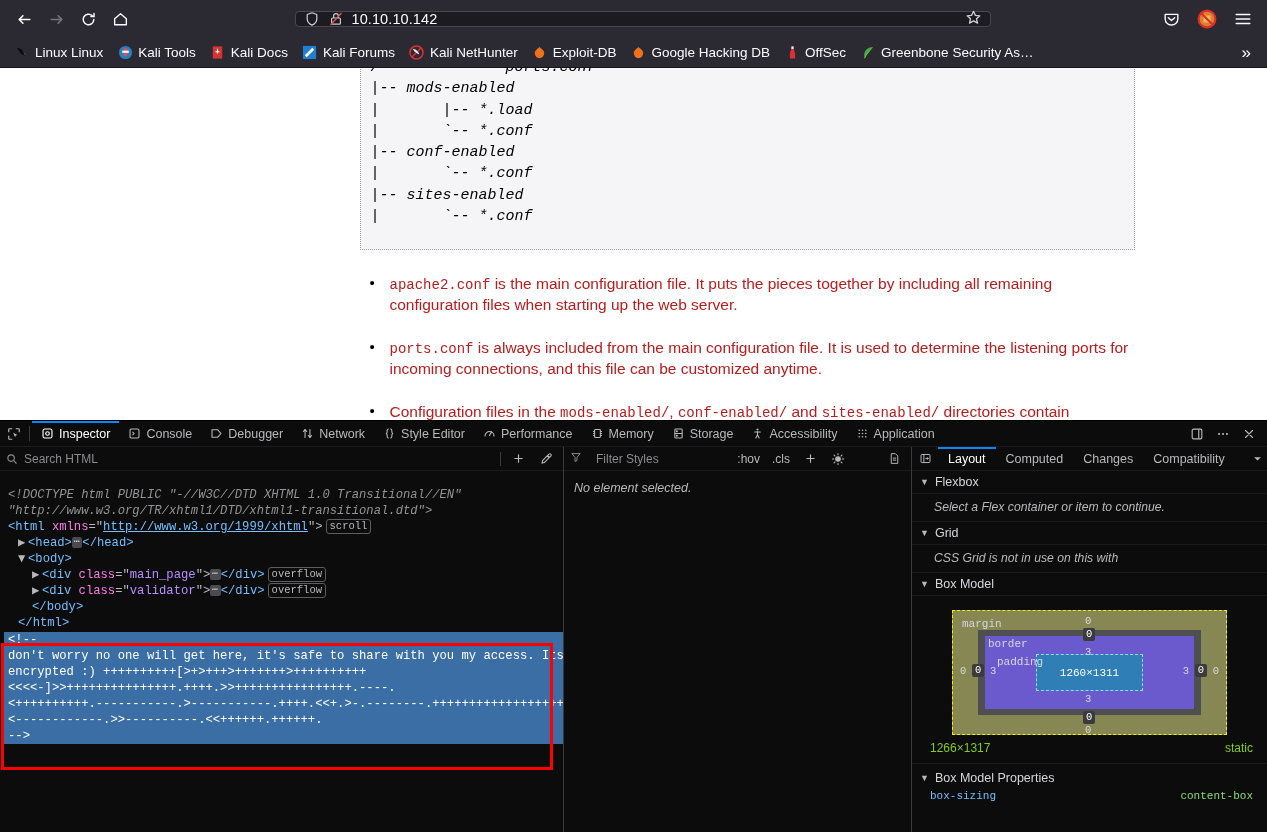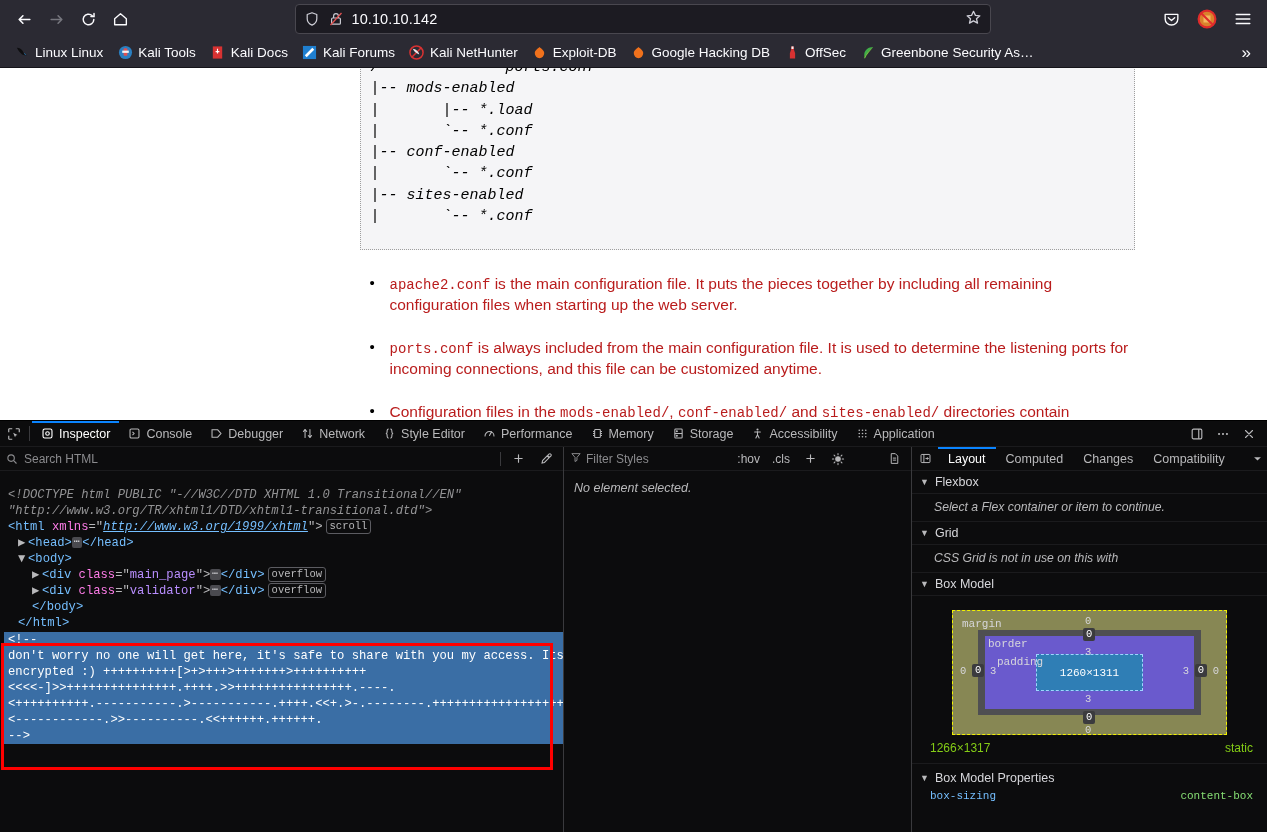--- a/index.html
+++ b/index.html
@@ -19,21 +19,21 @@
   .nav-btn {
     width: 32px; height: 30px; display: flex; align-items: center; justify-content: center;
     border-radius: 4px; color: #fbfbfe; flex: 0 0 32px;
   }
   .nav-btn.disabled { color: #76767e; }
   .nav-btn svg { display: block; }
 
   .urlbar-wrap { flex: 1; display: flex; justify-content: center; padding: 0 10px; }
   .urlbar {
     background: #1c1b22; border: 1px solid #49474f; border-radius: 4px;
-    height: 30px; width: 100%; max-width: 696px; display: flex; align-items: center;
+    height: 16px; width: 100%; max-width: 696px; display: flex; align-items: center;
     padding: 0 8px; gap: 8px;
   }
   .urlbar .u-icon { flex: 0 0 auto; display: flex; align-items: center; color: #cfcfd8; }
   .urlbar .u-text {
     flex: 1; color: #fbfbfe; font-size: 14.5px; letter-spacing: 0.1px;
     white-space: nowrap; overflow: hidden;
   }
   .star { color: #cfcfd8; flex: 0 0 auto; }
 
   .nav-right { display: flex; align-items: center; gap: 4px; padding-left: 6px; }
@@ -128,21 +128,21 @@
   }
   .mnode { white-space: pre; padding-left: 4px; }
   .ind1 { padding-left: 14px; }
   .ind2 { padding-left: 28px; }
   .tw { color: #b9b9bb; display: inline-block; width: 10px; }
   .doctype { color: #939395; font-style: italic; white-space: pre-wrap; }
   .tag { color: #75bfff; }
   .attr { color: #ff7de9; }
   .val { color: #b98eff; }
   .punct { color: #b9b9bb; }
-  .lnk { color: #75bfff; text-decoration: underline; font-style: italic; }
+  .lnk { color: #75bfff; text-decoration: underline; }
   .badge {
     display: inline-block; border: 1px solid #5c5c61; border-radius: 3px;
     font-size: 10.5px; padding: 0 3px; color: #b9b9bb; line-height: 13px;
     vertical-align: 1px; margin-left: 3px;
   }
   .ellipsis {
     display: inline-block; background: #4a4a4f; border-radius: 2px; color: #d7d7db;
     font-size: 9px; line-height: 11px; padding: 0 2px; vertical-align: 2px; letter-spacing: 1px;
   }
   .comment-sel {
@@ -153,21 +153,21 @@
     position: absolute; left: 1px; top: 158px; width: 552px; height: 127px;
     border: 3px solid #ff0000; pointer-events: none;
   }
 
   
   .rules-pane { flex: 0 0 348px; display: flex; flex-direction: column; border-right: 1px solid #3a3a3d; min-width: 0; }
   .rules-toolbar {
     height: 24px; flex: 0 0 24px; display: flex; align-items: center; gap: 6px;
     padding: 0 6px; border-bottom: 1px solid #1b1b1d;
   }
-  .rt-filter { display: flex; align-items: center; gap: 4px; flex: 1; color: #8b8b8e; }
+  .rt-filter { display: flex; align-items: center; gap: 14px; flex: 1; color: #8b8b8e; }
   .rt-filter span { font-size: 12px; }
   .rt-pseudo { color: #b9b9bb; font-size: 12px; padding: 0 3px; }
   .rt-ib { width: 22px; display: flex; align-items: center; justify-content: center; color: #b9b9bb; }
   .rules-body { flex: 1; padding: 10px 0 0 10px; }
   .no-el { color: #b9b9bb; font-size: 12.5px; font-style: italic; }
 
   
   .layout-pane { flex: 1; display: flex; flex-direction: column; min-width: 0; }
   .layout-tabs {
     height: 24px; flex: 0 0 24px; display: flex; align-items: stretch;

